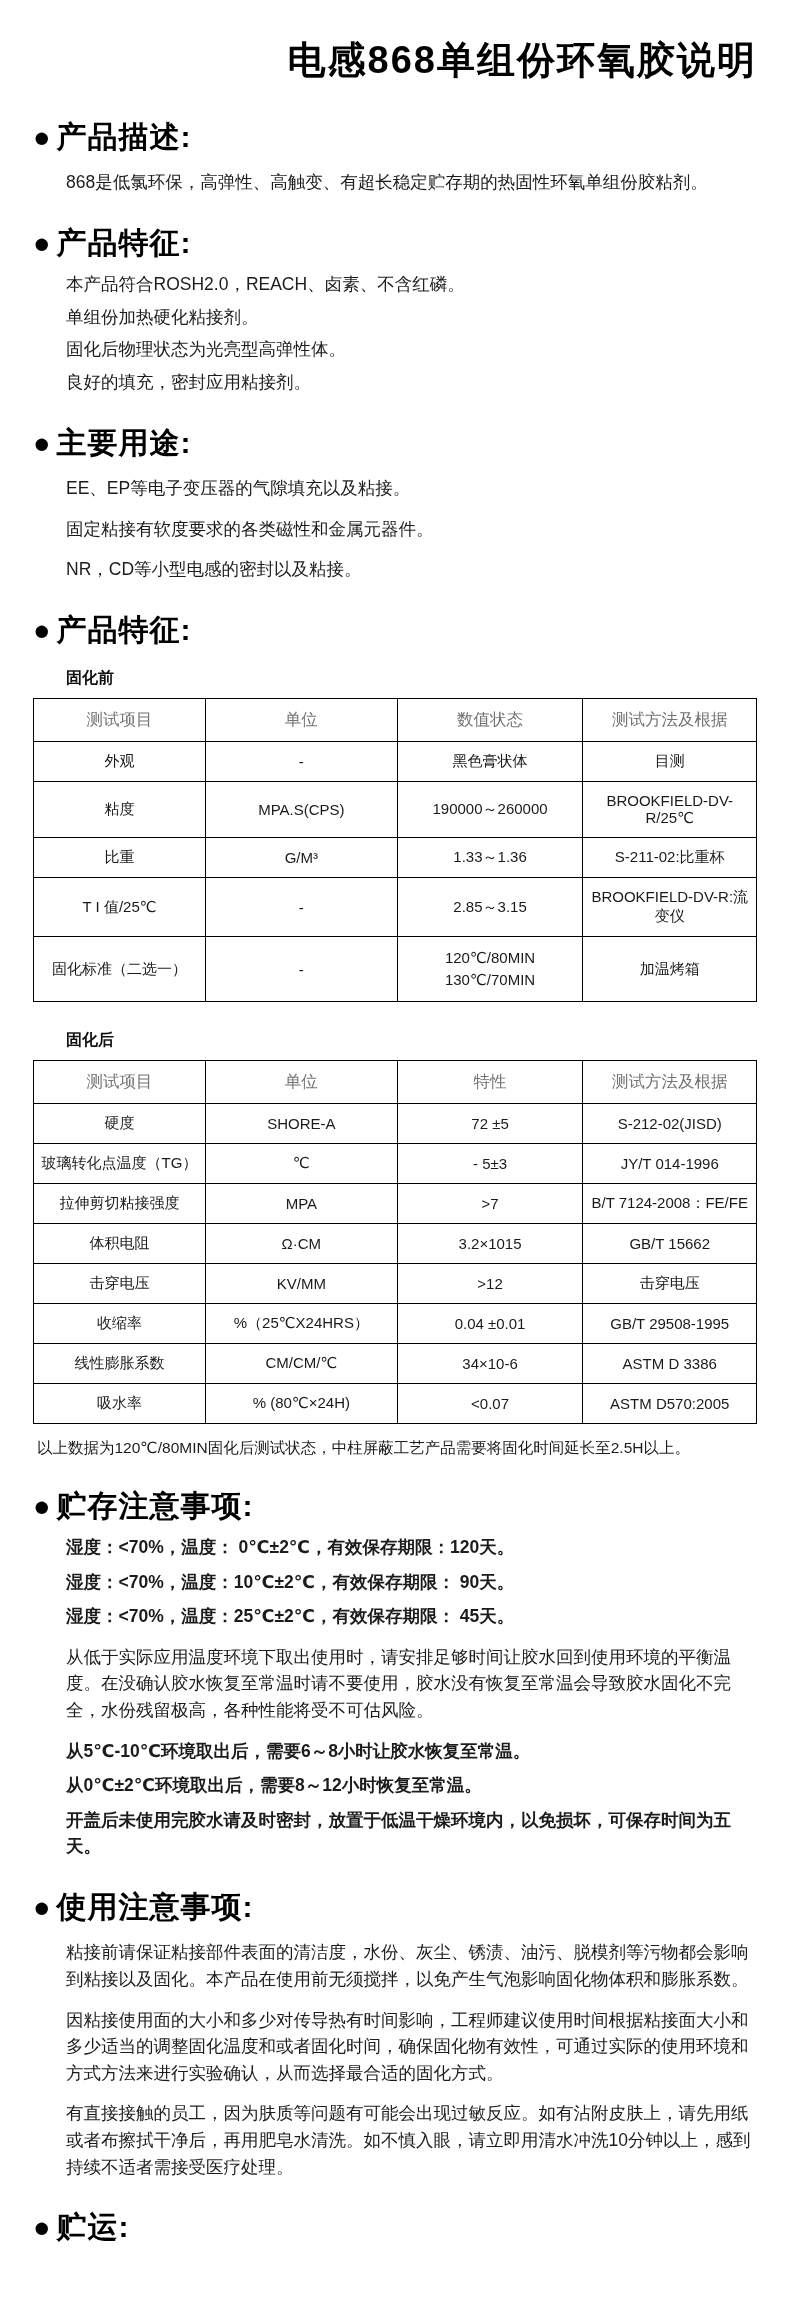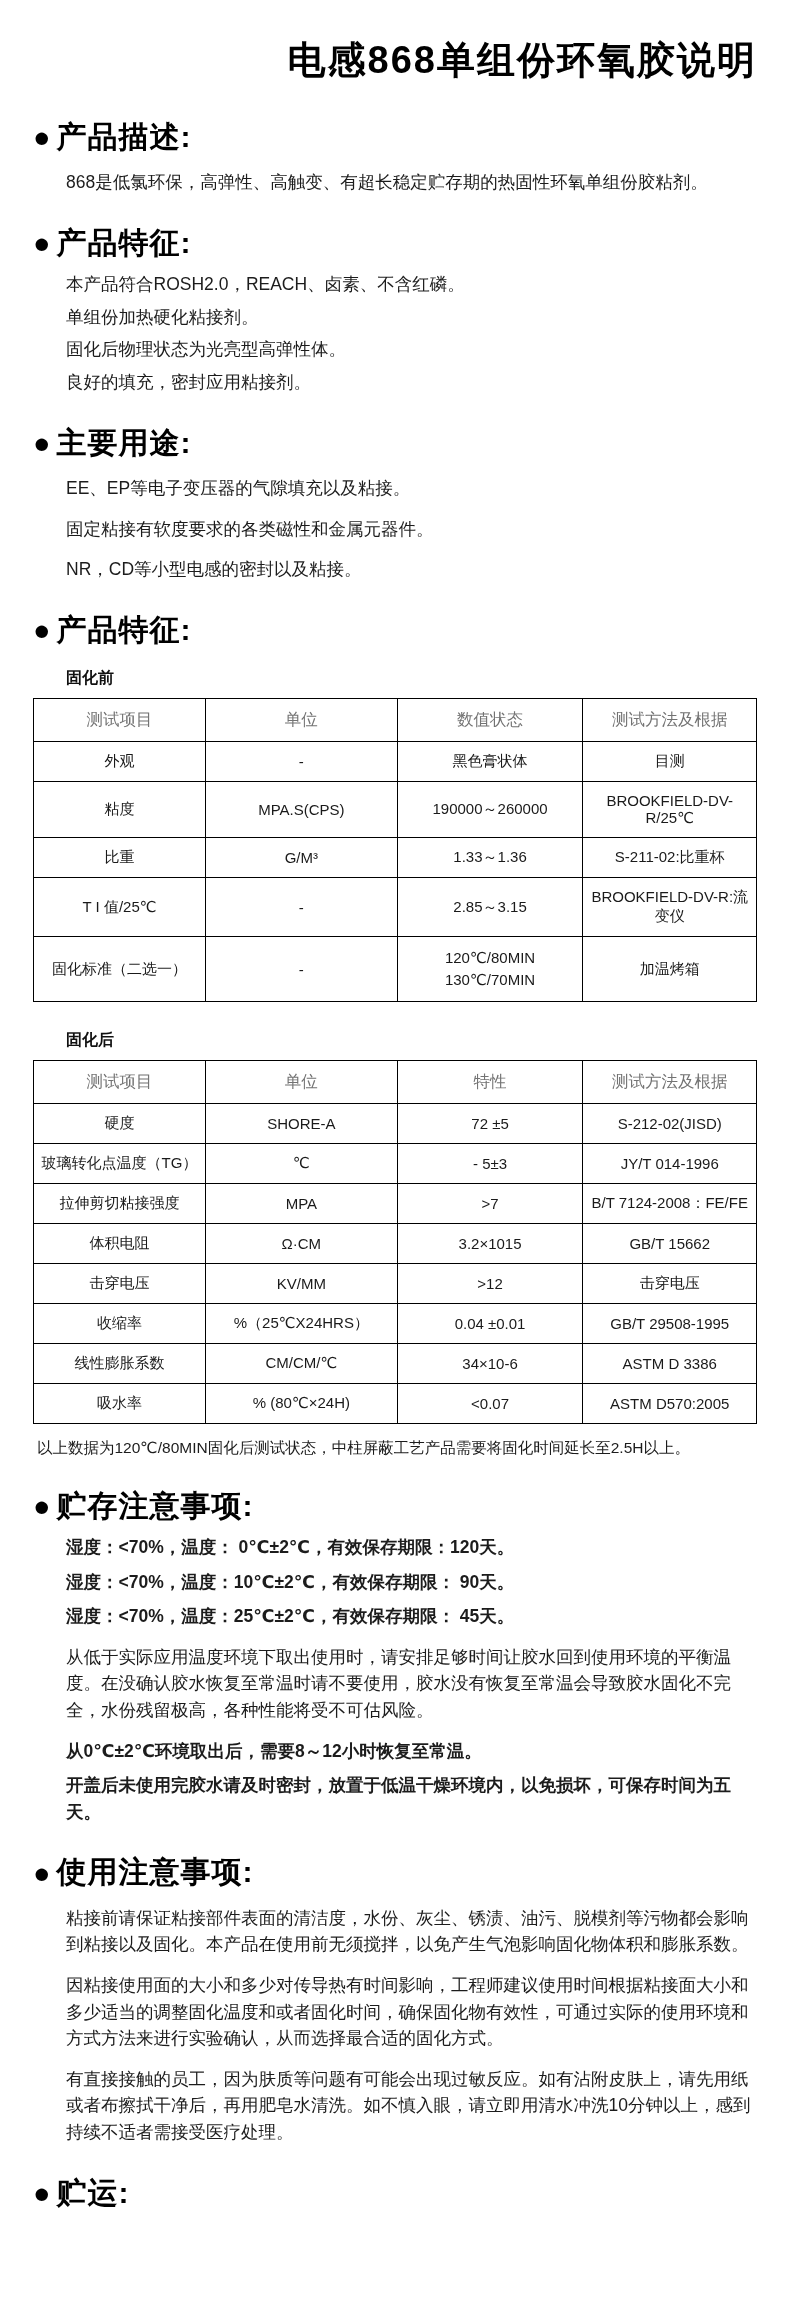--- a/index.html
+++ b/index.html
@@ -235,20 +235,21 @@
   <p class="footnote">以上数据为120℃/80MIN固化后测试状态，中柱屏蔽工艺产品需要将固化时间延长至2.5H以上。</p>
 
   <div class="section-heading">
     <span class="bullet">●</span>
     <span>贮存注意事项:</span>
   </div>
   <p class="para line">湿度：&lt;70%，温度： 0℃±2℃，有效保存期限：120天。</p>
   <p class="para line">湿度：&lt;70%，温度：10℃±2℃，有效保存期限： 90天。</p>
   <p class="para line">湿度：&lt;70%，温度：25℃±2℃，有效保存期限： 45天。</p>
   <p class="para">从低于实际应用温度环境下取出使用时，请安排足够时间让胶水回到使用环境的平衡温度。在没确认胶水恢复至常温时请不要使用，胶水没有恢复至常温会导致胶水固化不完全，水份残留极高，各种性能将受不可估风险。</p>
+  <p class="para line">从5℃-10℃环境取出后，需要6～8小时让胶水恢复至常温。</p>
   <p class="para line">从0℃±2℃环境取出后，需要8～12小时恢复至常温。</p>
   <p class="para line">开盖后未使用完胶水请及时密封，放置于低温干燥环境内，以免损坏，可保存时间为五天。</p>
 
   <div class="section-heading">
     <span class="bullet">●</span>
     <span>使用注意事项:</span>
   </div>
   <p class="para">粘接前请保证粘接部件表面的清洁度，水份、灰尘、锈渍、油污、脱模剂等污物都会影响到粘接以及固化。本产品在使用前无须搅拌，以免产生气泡影响固化物体积和膨胀系数。</p>
   <p class="para">因粘接使用面的大小和多少对传导热有时间影响，工程师建议使用时间根据粘接面大小和多少适当的调整固化温度和或者固化时间，确保固化物有效性，可通过实际的使用环境和方式方法来进行实验确认，从而选择最合适的固化方式。</p>
   <p class="para">有直接接触的员工，因为肤质等问题有可能会出现过敏反应。如有沾附皮肤上，请先用纸或者布擦拭干净后，再用肥皂水清洗。如不慎入眼，请立即用清水冲洗10分钟以上，感到持续不适者需接受医疗处理。</p>

